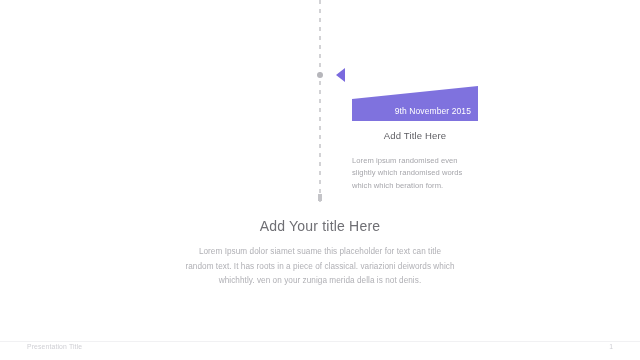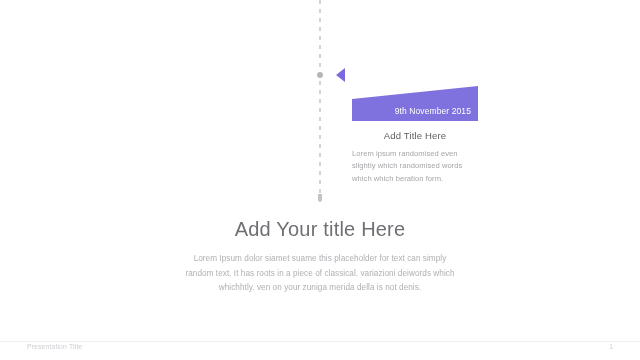--- a/index.html
+++ b/index.html
@@ -97,38 +97,38 @@
   }
 
   .event-title {
     margin-top: 9px;
     color: #5e5e63;
     font-size: 9.5px;
     letter-spacing: 0.15px;
     text-align: center;
   }
   .event-body {
-    margin-top: 7px;
+    margin-top: 14px;
     color: #a6a6ab;
     font-size: 7.6px;
     line-height: 1.62;
     letter-spacing: 0.05px;
   }
 
   
   .bottom-block {
     position: absolute;
     left: 180px;
     top: 218px;
     width: 280px;
     text-align: center;
   }
   .bottom-title {
     color: #6f6f74;
-    font-size: 20px;
+    font-size: 14px;
     letter-spacing: 0.2px;
   }
   .bottom-paragraph {
     margin-top: 11px;
     color: #b0b0b5;
     font-size: 8.2px;
     line-height: 1.78;
     letter-spacing: 0.05px;
     padding: 0 4px;
   }
@@ -172,20 +172,20 @@
     <div class="date-banner">
       <div class="date-banner-shape"></div>
       <div class="date-banner-label">9th November 2015</div>
     </div>
     <div class="event-title">Add Title Here</div>
     <div class="event-body">Lorem ipsum randomised even slightly which randomised words which which beration form.</div>
   </div>
 
   <div class="bottom-block">
     <div class="bottom-title">Add Your title Here</div>
-    <div class="bottom-paragraph">Lorem Ipsum dolor siamet suame this placeholder for text can simply random text. It has roots in a piece of classical. variazioni deiwords which whichhtly. ven on your  zuniga merida della is not denis.</div>
+    <div class="bottom-paragraph">Lorem Ipsum dolor siamet suame this placeholder for text can title random text. It has roots in a piece of classical. variazioni deiwords which whichhtly. ven on your  zuniga merida della is not denis.</div>
   </div>
 
   <div class="footer-rule"></div>
   <div class="footer-left">Presentation Title</div>
   <div class="footer-right">1</div>
 
 </div>
 
 </body></html>

